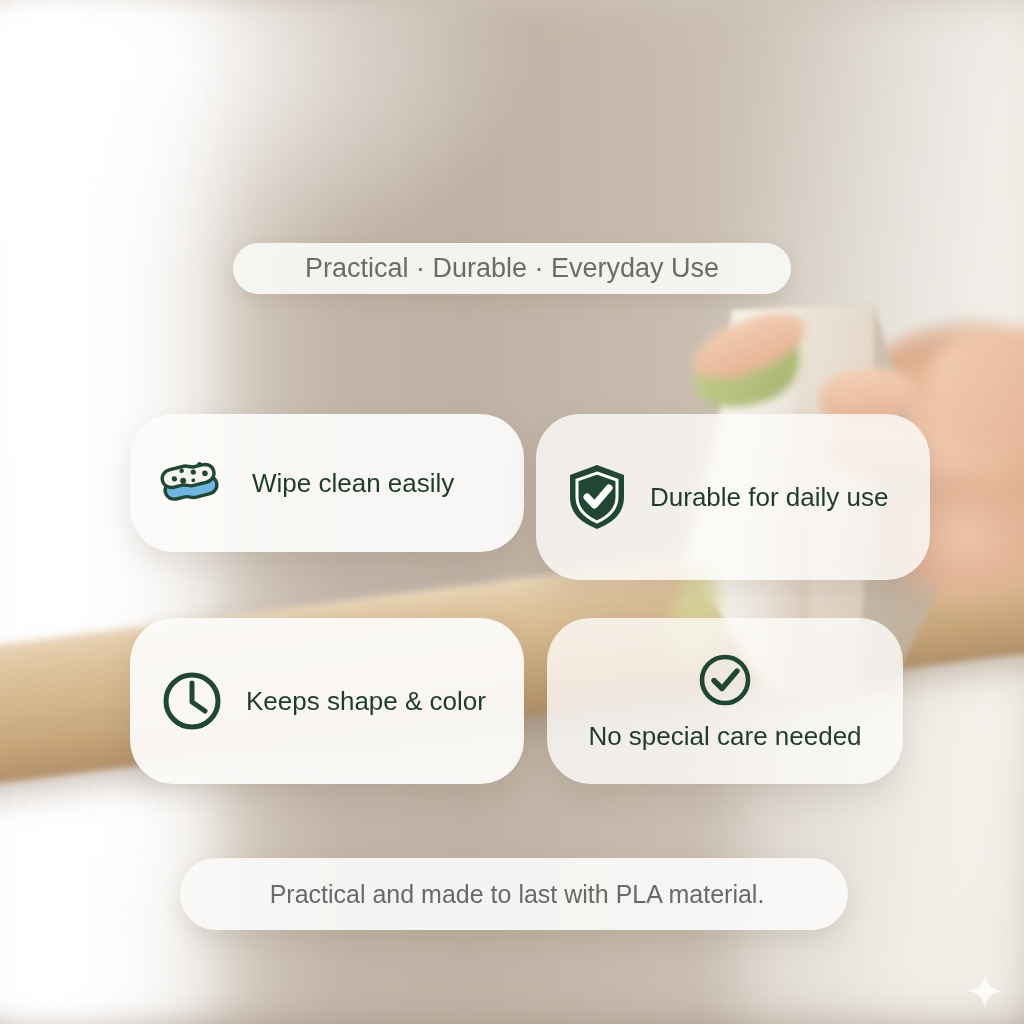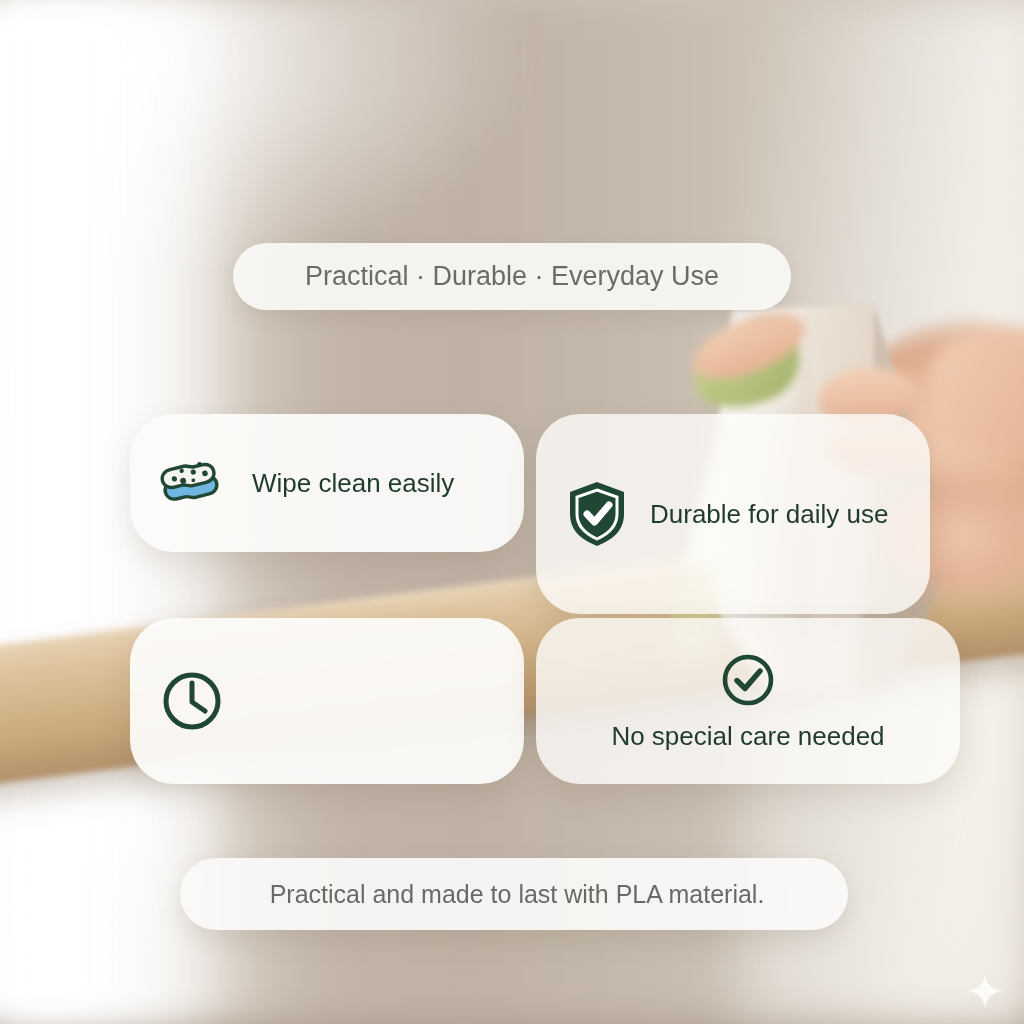--- a/index.html
+++ b/index.html
@@ -257,21 +257,21 @@
     font-weight: 700;
     color: #1d4a30;
     letter-spacing: -0.4px;
     white-space: nowrap;
   }
 
   #subtitle-pill {
     left: 233px;
     top: 243px;
     width: 558px;
-    height: 67px;
+    height: 51px;
     border-radius: 34px;
     background: rgba(250, 249, 247, 0.90);
     box-shadow: 0 8px 20px rgba(110, 92, 74, 0.13);
     justify-content: center;
   }
   #subtitle-text {
     font-size: 27px;
     font-weight: 400;
     color: #6d6b69;
     white-space: nowrap;
@@ -319,23 +319,23 @@
   .card-label {
     font-size: 26px;
     font-weight: 400;
     color: #1f3b2c;
     white-space: nowrap;
   }
   .icon-wrap { display: flex; align-items: center; justify-content: center; flex: none; }
   .icon-wrap svg { display: block; }
 
   #card-1 { left: 130px; top: 414px; width: 364px; height: 138px; }
-  #card-2 { left: 536px; top: 414px; width: 364px; height: 200px; }
+  #card-2 { left: 536px; top: 414px; width: 364px; height: 166px; }
   #card-3 { left: 130px; top: 618px; width: 364px; height: 166px; }
-  #card-4 { left: 536px; top: 618px; width: 424px; height: 166px; }
+  #card-4 { left: 547px; top: 618px; width: 356px; height: 166px; }
 
   #sparkle {
     position: absolute;
     left: 966px;
     top: 972px;
     width: 38px;
     height: 38px;
     opacity: 0.85;
   }
   #sparkle svg { display: block; width: 100%; height: 100%; }
@@ -424,20 +424,21 @@
     <span class="card-label">Durable for daily use</span>
   </div>
 
   <div class="card solid card-row" id="card-3">
     <span class="icon-wrap">
       <svg width="64" height="64" viewBox="0 0 64 64" xmlns="http://www.w3.org/2000/svg">
         <circle cx="32" cy="32" r="26" fill="none" stroke="#1f4733" stroke-width="5"></circle>
         <path d="M32 14 V33 L45 42" fill="none" stroke="#1f4733" stroke-width="5" stroke-linecap="round" stroke-linejoin="round"></path>
       </svg>
     </span>
+    <span class="card-label">Keeps shape &amp; color</span>
   </div>
 
   <div class="card glassy card-col" id="card-4">
     <span class="icon-wrap">
       <svg width="58" height="58" viewBox="0 0 58 58" xmlns="http://www.w3.org/2000/svg">
         <circle cx="29" cy="29" r="23" fill="none" stroke="#1f4733" stroke-width="4.6"></circle>
         <path d="M18 29.5 l8 8 L41 20" fill="none" stroke="#1f4733" stroke-width="5.4" stroke-linecap="round" stroke-linejoin="round"></path>
       </svg>
     </span>
     <span class="card-label">No special care needed</span>

